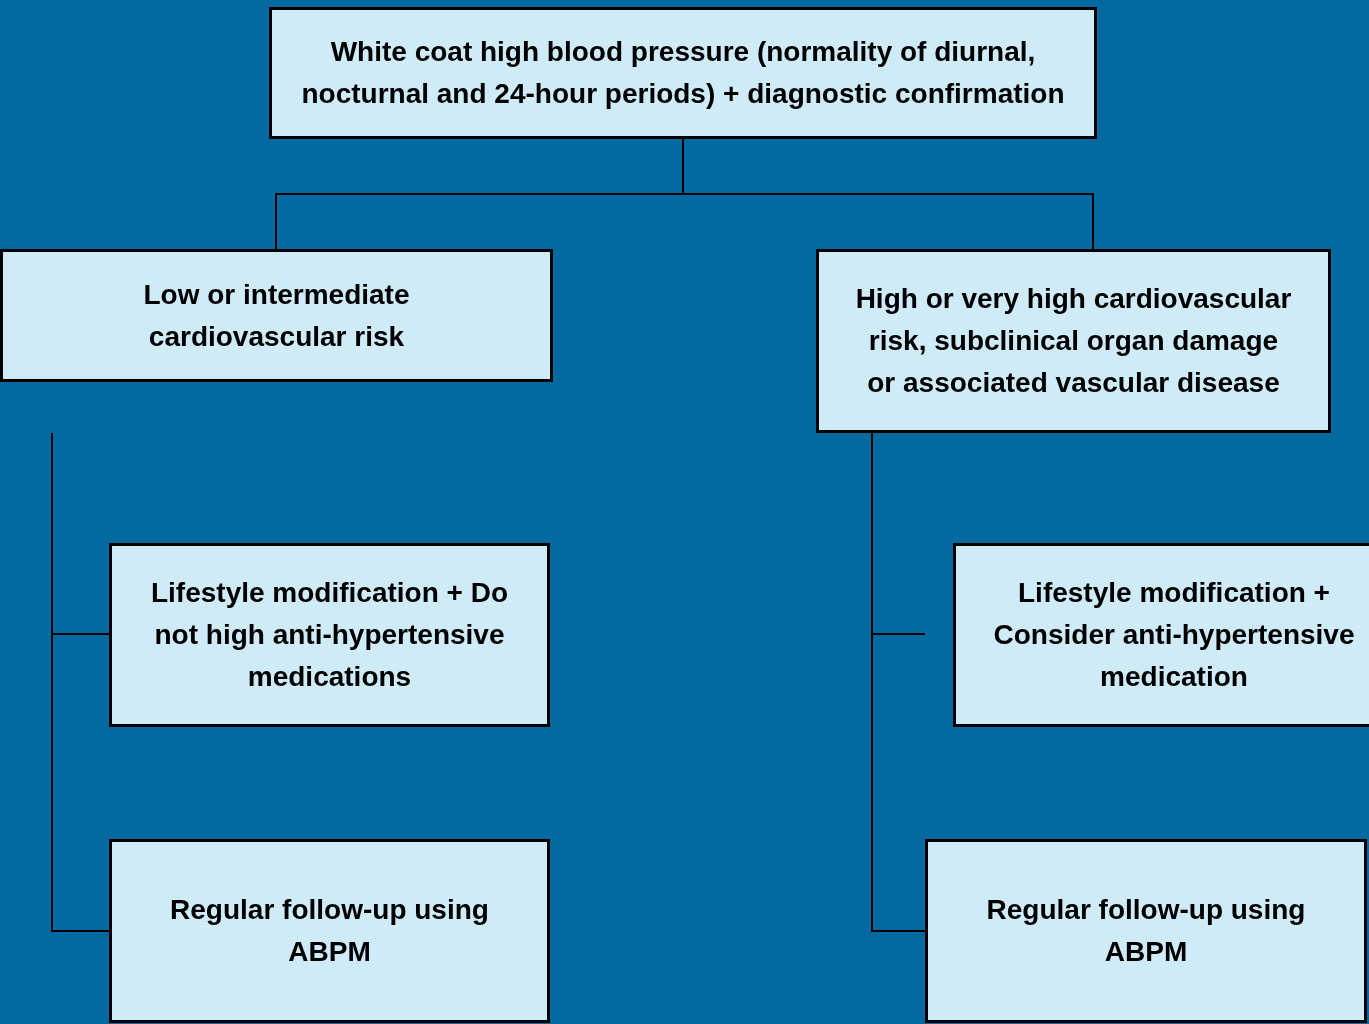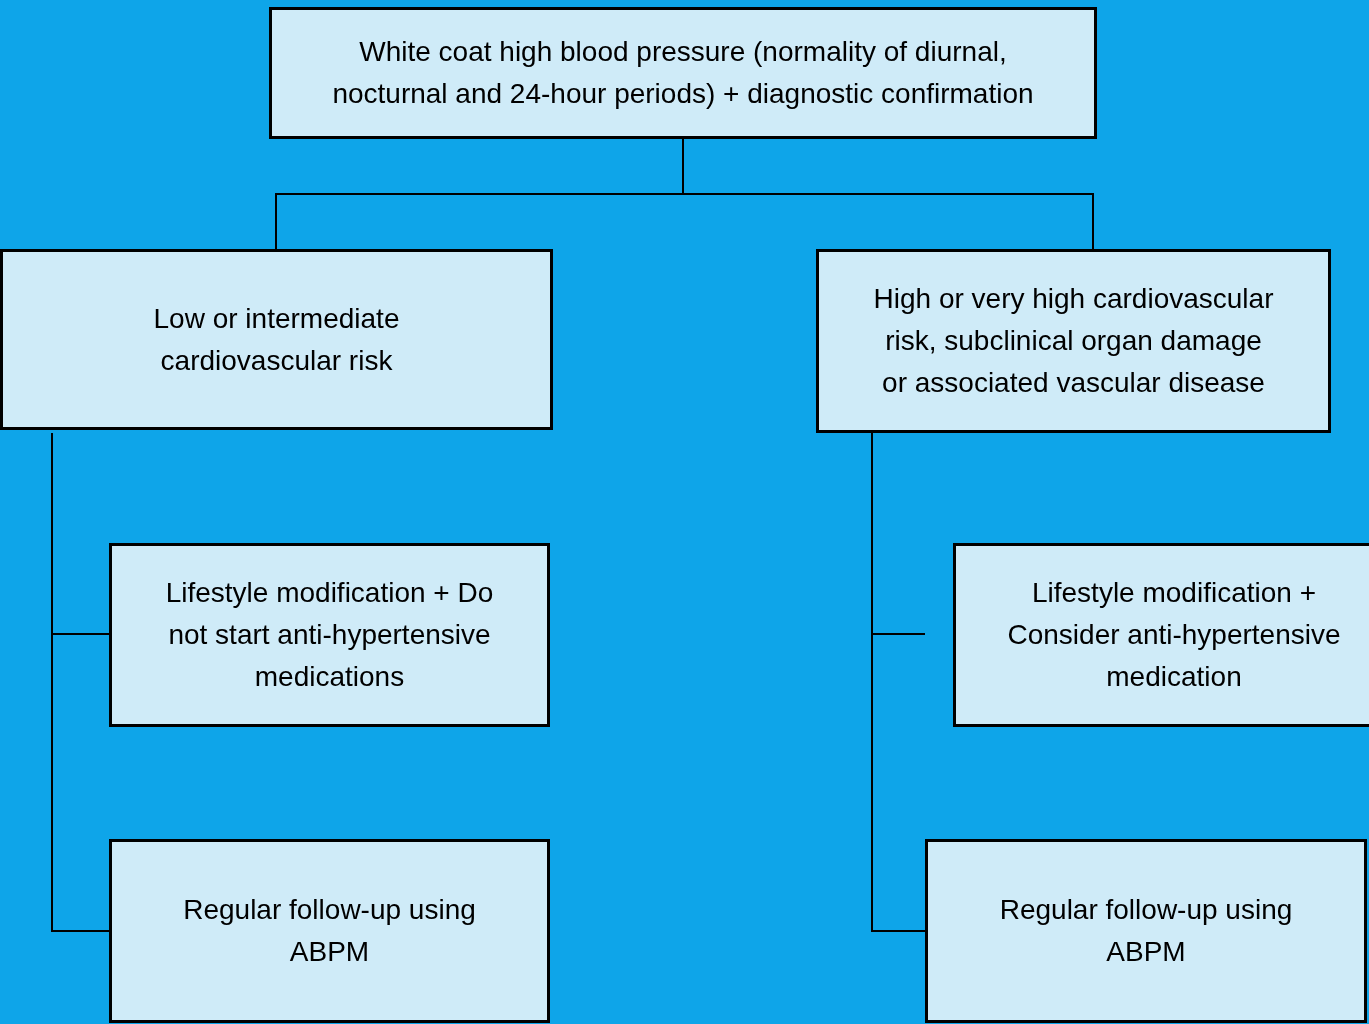--- a/index.html
+++ b/index.html
@@ -4,22 +4,23 @@
 <style>
   html, body { margin: 0; padding: 0; }
   body {
     font-family: "Liberation Sans", "DejaVu Sans", sans-serif;
     background: #ffffff;
   }
   #canvas {
     position: relative;
     width: 1369px;
     height: 1024px;
-    background: #0ea5e9;
+    background: #0369a1;
     overflow: hidden;
+    font-weight: bold;
   }
   .node {
     position: absolute;
     background: #cfebf8;
     border: 3px solid #000000;
     box-sizing: border-box;
     display: flex;
     align-items: center;
     justify-content: center;
     text-align: center;
@@ -31,21 +32,21 @@
     white-space: pre-line;
     padding: 0 10px;
   }
   .line {
     position: absolute;
     background: #000000;
   }
 
   
   #root-box          { left: 269px; top: 7px;   width: 828px; height: 132px; }
-  #left-branch-box   { left: 0px;   top: 249px; width: 553px; height: 181px; }
+  #left-branch-box   { left: 0px;   top: 249px; width: 553px; height: 133px; }
   #right-branch-box  { left: 816px; top: 249px; width: 515px; height: 184px; }
   #left-action-box   { left: 109px; top: 543px; width: 441px; height: 184px; }
   #right-action-box  { left: 925px; top: 543px; width: 442px; height: 184px; margin-left: 28px; }
   #left-followup-box { left: 109px; top: 839px; width: 441px; height: 184px; }
   #right-followup-box{ left: 925px; top: 839px; width: 442px; height: 184px; }
 
   
   #conn-root-down        { left: 682px;  top: 139px; width: 2px;   height: 56px; }
   #conn-split-horizontal { left: 275px;  top: 193px; width: 819px; height: 2px;  }
   #conn-left-drop        { left: 275px;  top: 193px; width: 2px;   height: 56px; }
@@ -84,21 +85,21 @@
   </div>
 
   <div class="node" id="right-branch-box">
     <span class="node-text">High or very high cardiovascular
 risk, subclinical organ damage
 or associated vascular disease</span>
   </div>
 
   <div class="node" id="left-action-box">
     <span class="node-text">Lifestyle modification + Do
-not start anti-hypertensive
+not high anti-hypertensive
 medications</span>
   </div>
 
   <div class="node" id="right-action-box">
     <span class="node-text">Lifestyle modification +
 Consider anti-hypertensive
 medication</span>
   </div>
 
   <div class="node" id="left-followup-box">

